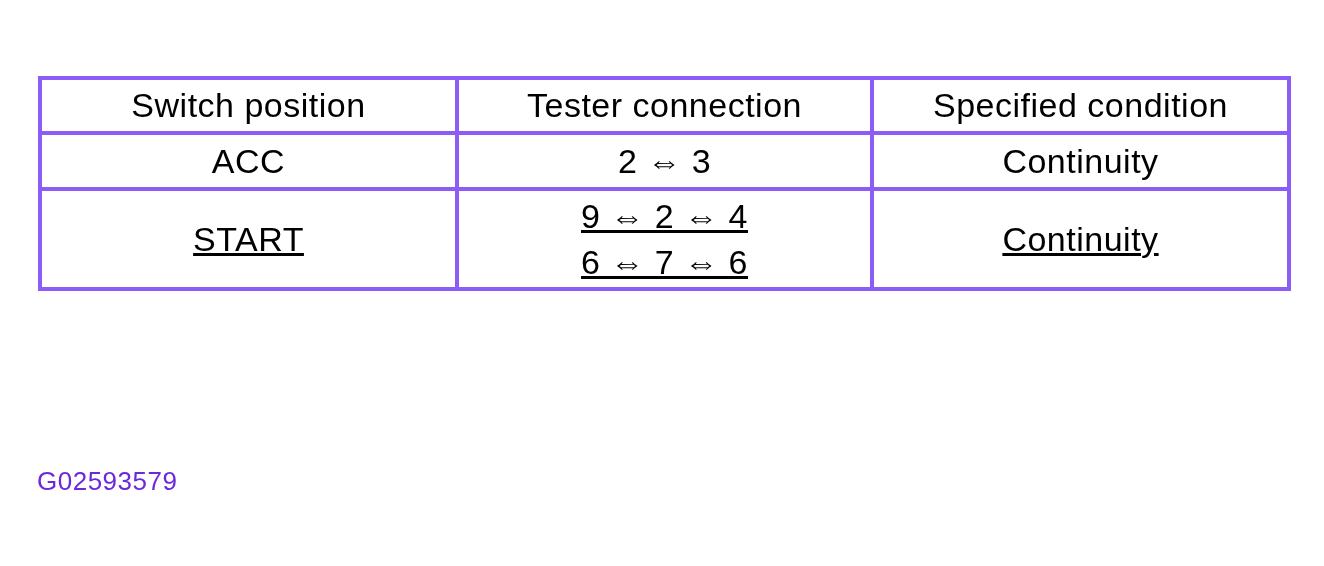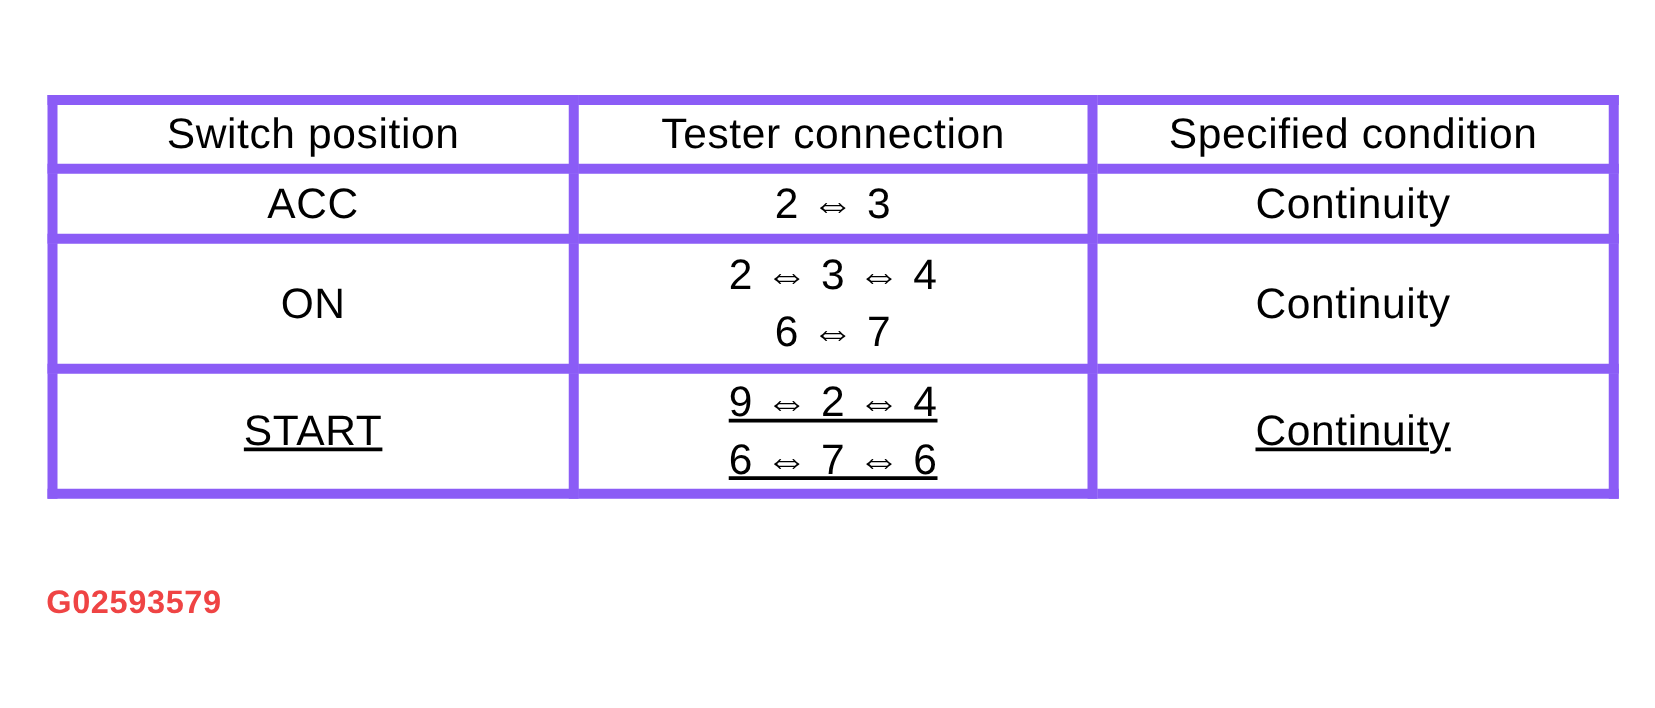--- a/index.html
+++ b/index.html
@@ -20,42 +20,42 @@
   table.continuity-table {
     position: absolute;
     left: 38px;
     top: 76px;
     width: 1249px;
     border-collapse: collapse;
     table-layout: fixed;
   }
   table.continuity-table th,
   table.continuity-table td {
-    border: 8px solid #8b5cf6;
+    border: 4px solid #8b5cf6;
     text-align: center;
     vertical-align: middle;
     font-size: 34px;
     font-weight: 400;
     line-height: 1.2;
     padding: 0;
     letter-spacing: 0.5px;
   }
   tr.row-header  { height: 55px; }
   tr.row-single  { height: 56px; }
   tr.row-double  { height: 104px; }
   tr.row-start   { height: 100px; text-decoration: underline; }
   .conn-line { line-height: 46px; }
   .figure-id {
     position: absolute;
     left: 37px;
     top: 466px;
     font-size: 26px;
-    font-weight: 700;
+    font-weight: 400;
     letter-spacing: 0.5px;
-    color: #ef4444;
+    color: #6d28d9;
   }
 </style>
 </head>
 <body>
 
 <div class="stage">
 
   <table class="continuity-table">
     <colgroup>
       <col style="width:417px">
@@ -70,28 +70,20 @@
       </tr>
     </thead>
     <tbody>
       <tr class="row-single">
         <td>ACC</td>
         <td>
           <div class="conn-line">2 ⇔ 3</div>
         </td>
         <td>Continuity</td>
       </tr>
-      <tr class="row-double">
-        <td>ON</td>
-        <td>
-          <div class="conn-line">2 ⇔ 3 ⇔ 4</div>
-          <div class="conn-line">6 ⇔ 7</div>
-        </td>
-        <td>Continuity</td>
-      </tr>
       <tr class="row-start">
         <td>START</td>
         <td>
           <div class="conn-line">9 ⇔ 2 ⇔ 4</div>
           <div class="conn-line">6 ⇔ 7 ⇔ 6</div>
         </td>
         <td>Continuity</td>
       </tr>
     </tbody>
   </table>

